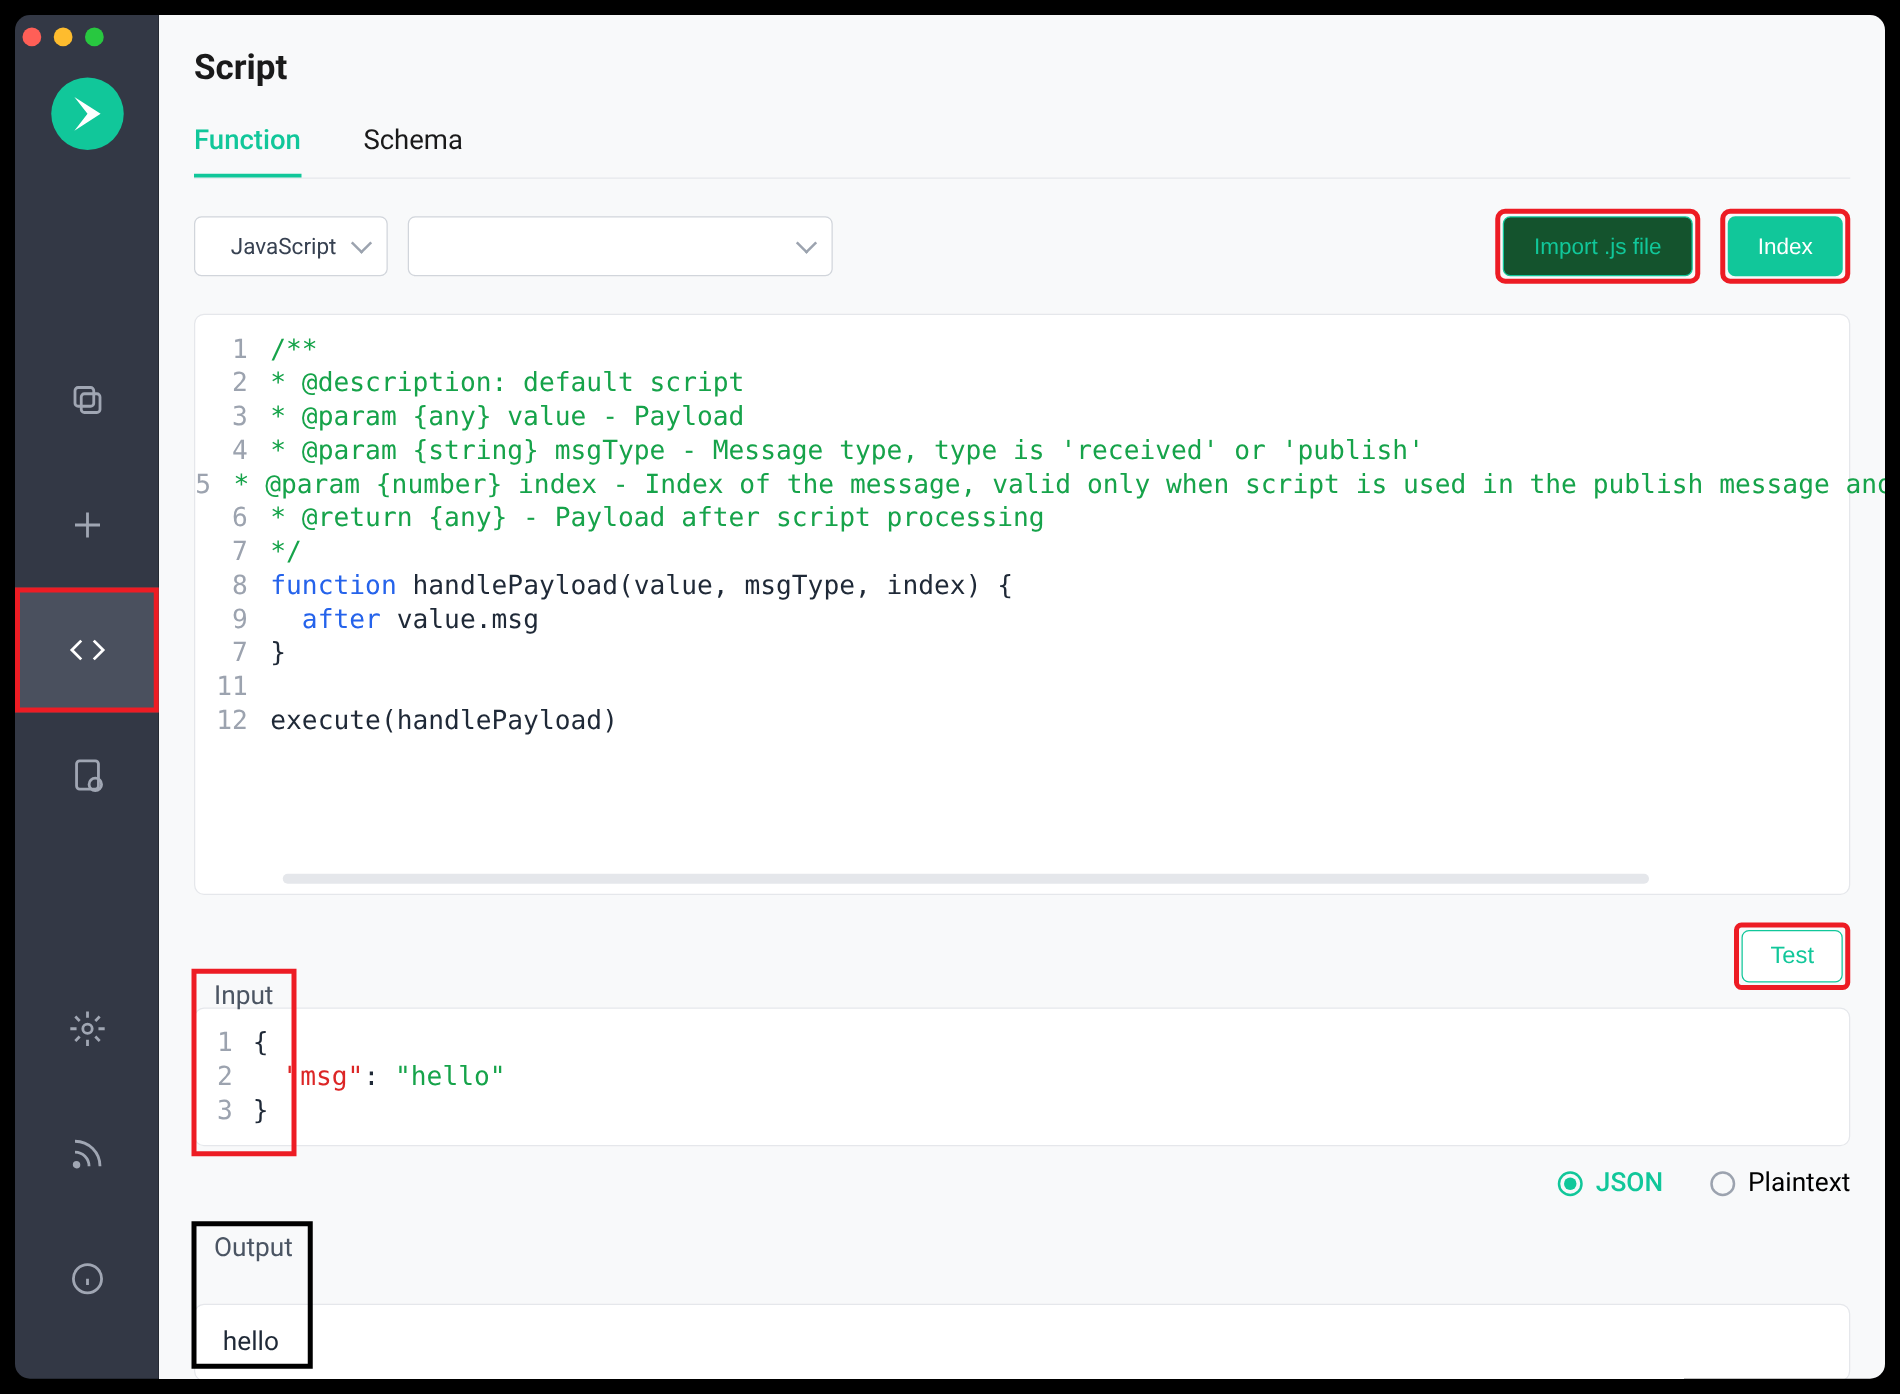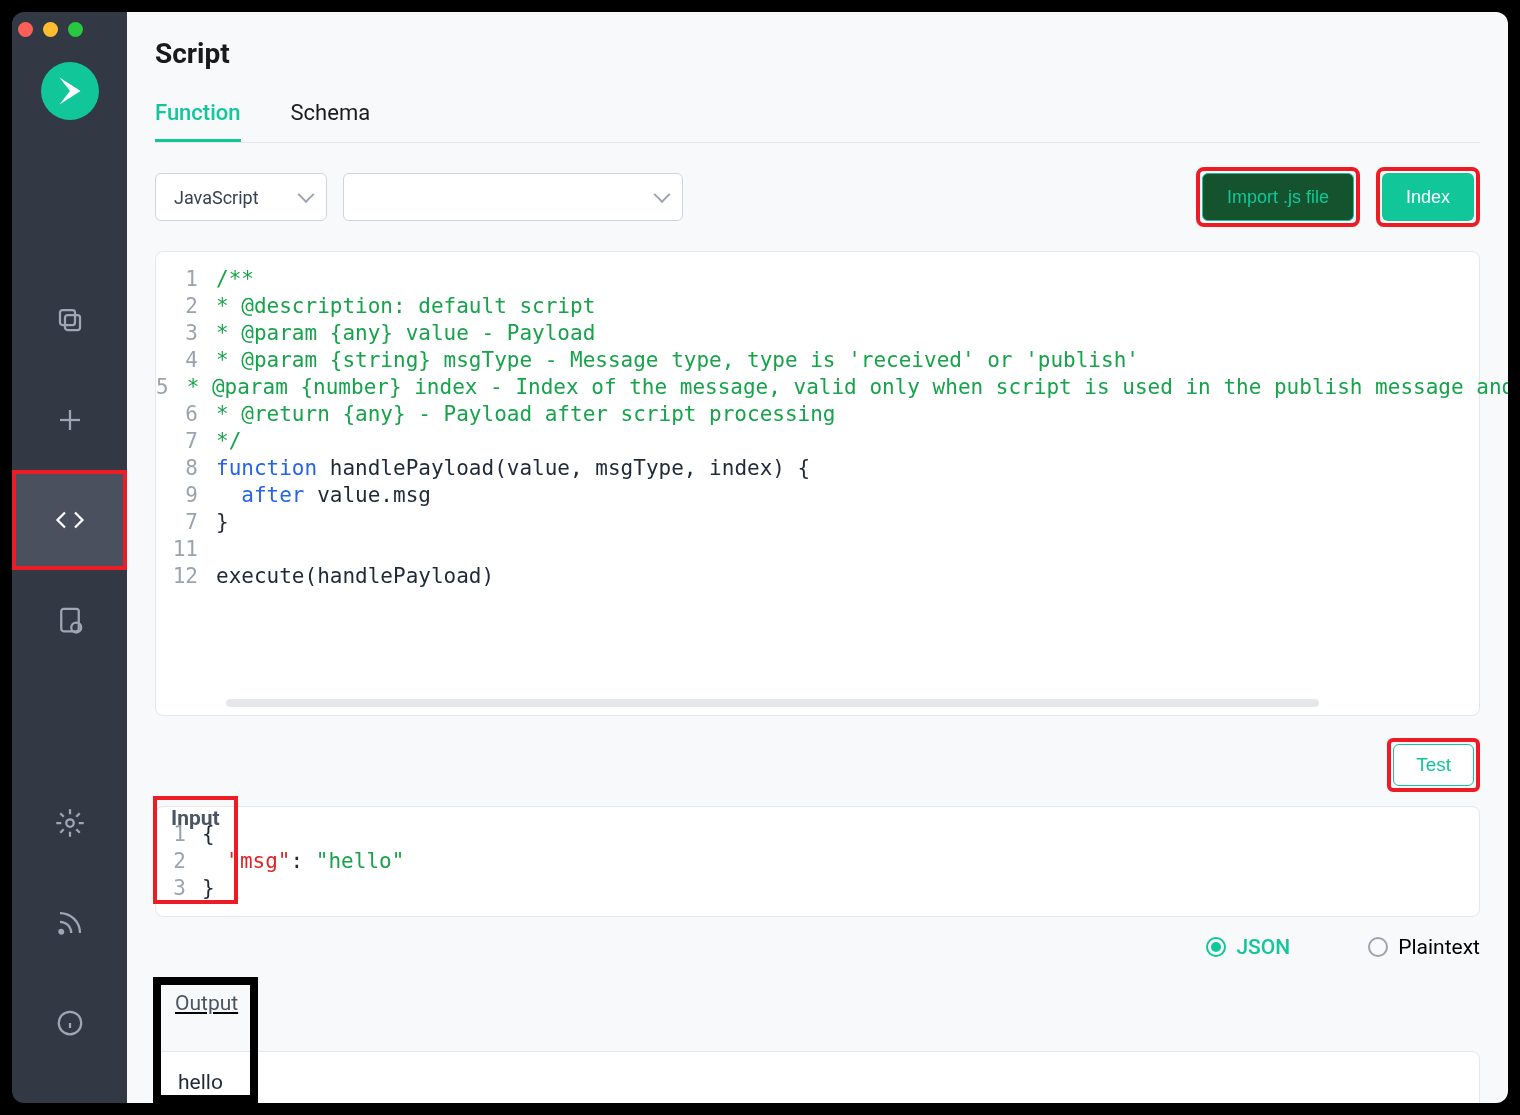--- a/index.html
+++ b/index.html
@@ -20,21 +20,21 @@
 .nav-item.active svg { stroke: #fff; }
 .nav-spacer { flex: 1; }
 .nav-bottom { display: flex; flex-direction: column; align-items: center; width: 100%; padding-bottom: 30px; }
 .main { flex: 1; background: #f8f9fa; border-radius: 0 12px 12px 0; padding: 25px 28px; overflow: auto; }
 .page-title { font-size: 28px; font-weight: 700; color: #1a1a1a; margin-bottom: 30px; }
 .tabs { display: flex; gap: 50px; border-bottom: 1px solid #e5e7eb; margin-bottom: 24px; }
 .tab { font-size: 22px; color: #1a1a1a; padding-bottom: 14px; cursor: pointer; border-bottom: 3px solid transparent; }
 .tab.active { color: #11c79a; border-bottom-color: #11c79a; font-weight: 500; }
 .toolbar { display: flex; align-items: center; gap: 16px; margin-bottom: 24px; }
 .select { height: 48px; background: #fff; border: 1px solid #d1d5db; border-radius: 6px; padding: 0 40px 0 18px; font-size: 18px; color: #374151; display: flex; align-items: center; position: relative; cursor: pointer; }
-.select-lang { width: 172px; }
+.select-lang { width: 155px; justify-content: flex-end; }
 .select-empty { width: 340px; }
 .select::after { content: ""; position: absolute; right: 14px; top: 50%; width: 10px; height: 10px; border-right: 2px solid #9ca3af; border-bottom: 2px solid #9ca3af; transform: translateY(-70%) rotate(45deg); }
 .toolbar-spacer { flex: 1; }
 .btn { height: 48px; padding: 0 24px; border-radius: 6px; font-size: 18px; cursor: pointer; border: none; display: flex; align-items: center; }
 .btn-outline { background: #14532d; border: 1px solid #11c79a; color: #11c79a; }
 .btn-primary { background: #11c79a; color: #fff; }
 .hl-red { border: 4px solid #ed1c24; border-radius: 8px; padding: 2px; }
 .code-editor { background: #fff; border: 1px solid #e5e7eb; border-radius: 8px; min-height: 465px; padding: 14px 0; font-family: "SF Mono", Menlo, Monaco, Consolas, monospace; font-size: 21px; position: relative; }
 .code-line { display: flex; line-height: 27px; }
 .ln { width: 60px; text-align: right; padding-right: 18px; color: #9ca3af; user-select: none; }
@@ -45,29 +45,29 @@
 .editor-scrollbar { position: absolute; bottom: 8px; left: 70px; right: 160px; height: 8px; background: #e5e7eb; border-radius: 4px; }
 .section-header { display: flex; align-items: center; justify-content: space-between; margin-top: 22px; }
 .section-label { font-size: 21px; color: #4b5563; }
 .btn-test { background: #fff; border: 1px solid #11c79a; color: #11c79a; height: 42px; padding: 0 22px; border-radius: 6px; font-size: 19px; cursor: pointer; }
 .input-box { background: #fff; border: 1px solid #e5e7eb; border-radius: 8px; padding: 14px 0; font-family: "SF Mono", Menlo, Monaco, Consolas, monospace; font-size: 21px; margin-top: 14px; }
 .input-line { display: flex; line-height: 27px; }
 .iln { width: 46px; text-align: right; padding-right: 16px; color: #9ca3af; user-select: none; }
 .c-key { color: #dc2626; }
 .c-str { color: #16a34a; }
 .c-punc { color: #1f2937; }
-.radio-row { display: flex; justify-content: flex-end; gap: 78px; margin-top: 18px; align-items: center; }
+.radio-row { display: flex; justify-content: flex-end; gap: 38px; margin-top: 18px; align-items: center; }
 .radio-opt { display: flex; align-items: center; gap: 10px; cursor: pointer; font-size: 21px; }
 .radio-dot { width: 20px; height: 20px; border-radius: 50%; border: 2px solid #9ca3af; display: flex; align-items: center; justify-content: center; }
 .radio-opt.selected .radio-dot { border-color: #11c79a; }
 .radio-opt.selected .radio-dot::after { content: ""; width: 10px; height: 10px; background: #11c79a; border-radius: 50%; }
 .radio-opt.selected { color: #11c79a; font-weight: 500; }
 .output-box { background: #fff; border: 1px solid #e5e7eb; border-radius: 8px; padding: 18px 22px; font-size: 21px; color: #1f2937; margin-top: 28px; min-height: 60px; }
 .input-hl { border: 4px solid #ed1c24; display: inline-block; padding: 6px 14px 6px 0; margin-left: -2px; }
-.output-hl { border: 8px solid #000000; display: inline-block; padding: 6px 12px 6px 0; margin-left: -2px; text-decoration: underline; }
+.output-hl { border: 4px solid #000000; display: inline-block; padding: 6px 12px 6px 0; margin-left: -2px; }
 .test-hl { border: 4px solid #ed1c24; border-radius: 6px; padding: 2px; }
 .nav-hl { border: 4px solid #ed1c24; }
 </style>
 </head>
 <body>
 
 <div class="titlebar">
   <div class="tb-dot tb-red"></div>
   <div class="tb-dot tb-yellow"></div>
   <div class="tb-dot tb-green"></div>
@@ -198,21 +198,21 @@
           <span class="code c-text"></span>
         </div>
       <div class="code-line">
           <span class="ln">12</span>
           <span class="code c-text">execute(handlePayload)</span>
         </div>
       <div class="editor-scrollbar"></div>
     </div>
 
     <div class="section-header">
-      <div class="input-hl" style="padding-bottom:70px; margin-bottom:-170px; position:relative; z-index:1;font-weight:bold;">
+      <div class="input-hl" style="padding-bottom:112px; margin-bottom:-170px; position:relative; z-index:1;">
         <div class="section-label" style="padding-left:14px;">Input</div>
       </div>
       <div class="test-hl">
         <button class="btn-test">Test</button>
       </div>
     </div>
 
     <div class="input-box" style="position:relative; z-index:0;">
       <div class="input-line">
           <span class="iln">1</span>

